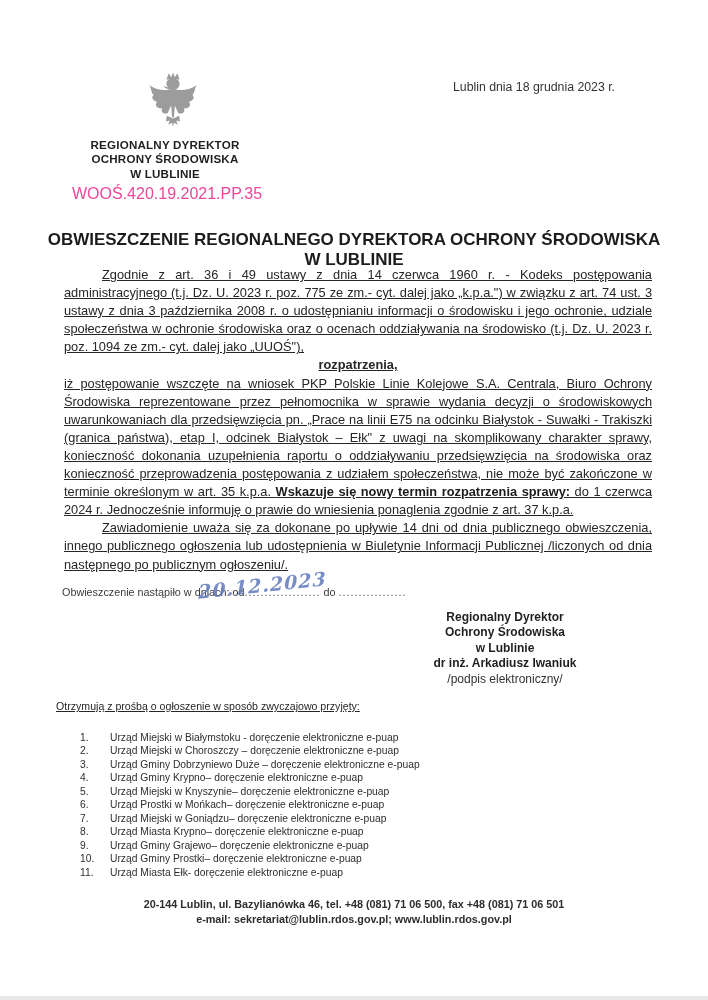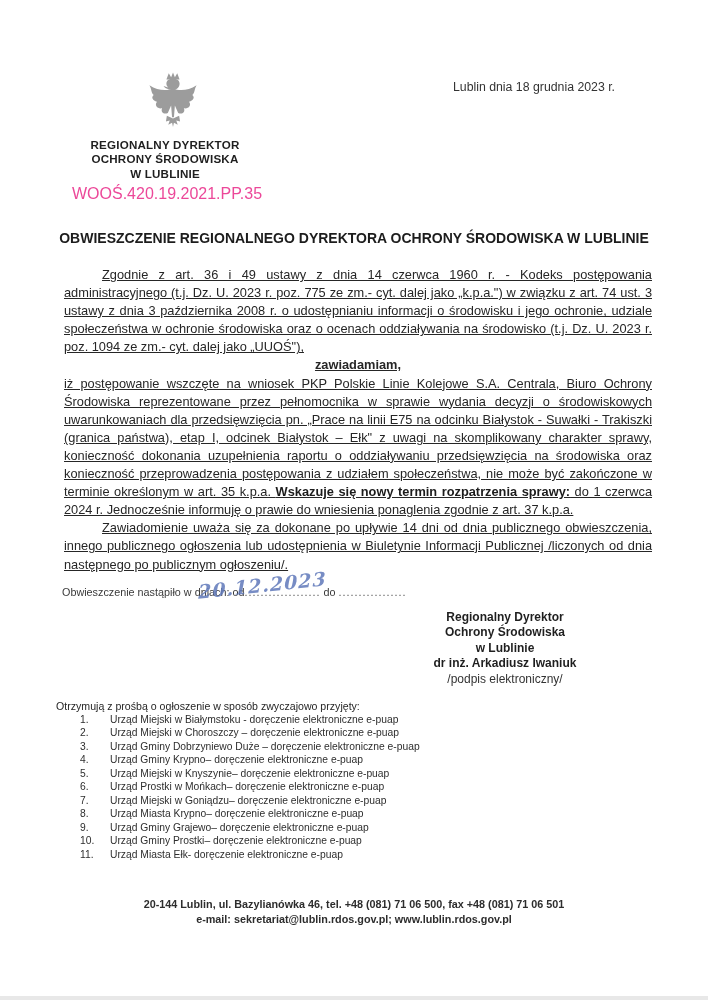--- a/index.html
+++ b/index.html
@@ -18,21 +18,21 @@
   }
   .emblem{position:absolute;left:143px;top:71px;width:60px;height:66px;}
   .letterhead{
     position:absolute;left:60px;top:138px;width:210px;
     text-align:center;font-weight:bold;font-size:11.6px;line-height:14.4px;
     color:#1f1f1f;letter-spacing:.2px;
   }
   .ref{position:absolute;left:72px;top:185px;font-size:16px;color:#ec4899;}
   .doc-title{
     position:absolute;left:40px;top:230px;width:628px;
-    text-align:center;font-weight:bold;font-size:14px;color:#1c1c1c;
+    text-align:center;font-weight:bold;font-size:17px;color:#1c1c1c;
   }
   .body-block{
     position:absolute;left:64px;top:266px;width:588px;
     font-size:12.8px;line-height:18.1px;text-align:justify;color:#262626;text-decoration:underline;
   }
   .body-block p{margin:0;}
   .indent{text-indent:38px;}
   .center-bold{text-align:center;font-weight:bold;}
   .b{font-weight:bold;color:#1c1c1c;margin-top:20px;}
   .dates-row{
@@ -47,21 +47,21 @@
     transform:rotate(-6deg) skewX(-6deg);
     letter-spacing:1px;font-weight:bold;opacity:.85;
   }
   .signature{
     position:absolute;left:408px;top:610px;width:194px;
     text-align:center;font-weight:bold;font-size:12px;line-height:15.4px;
     color:#1f1f1f;
   }
   .signature .sig-note{font-weight:normal;color:#333;}
   .distribution{position:absolute;left:56px;top:700px;width:440px;font-size:10.3px;color:#2e2e2e;}
-  .dist-heading{font-size:10.6px;margin-bottom:1px;color:#262626;}
+  .dist-heading{text-decoration:underline;font-size:10.6px;margin-bottom:19px;color:#262626;}
   .dist-items{}
   .dist-item{display:flex;line-height:13.45px;}
   .dist-num{width:24px;text-align:left;padding-left:24px;box-sizing:content-box;flex:0 0 auto;}
   .dist-num-inner{display:inline-block;min-width:18px;}
   .dist-label{padding-left:6px;}
   .footer{
     position:absolute;left:0;top:897px;width:708px;
     text-align:center;font-weight:bold;font-size:10.8px;line-height:14.5px;
     color:#2d2d2d;
   }
@@ -89,21 +89,21 @@
     <div>OCHRONY ŚRODOWISKA</div>
     <div>W LUBLINIE</div>
   </div>
 
   <div class="ref">WOOŚ.420.19.2021.PP.35</div>
 
   <div class="doc-title">OBWIESZCZENIE REGIONALNEGO DYREKTORA OCHRONY ŚRODOWISKA W LUBLINIE</div>
 
   <div class="body-block">
     <p class="indent">Zgodnie z art. 36 i 49 ustawy z dnia 14 czerwca 1960 r. - Kodeks postępowania administracyjnego (t.j. Dz. U. 2023 r. poz. 775 ze zm.- cyt. dalej jako „k.p.a.") w związku z art. 74 ust. 3 ustawy z dnia 3 października 2008 r. o udostępnianiu informacji o środowisku i jego ochronie, udziale społeczeństwa w ochronie środowiska oraz o ocenach oddziaływania na środowisko (t.j. Dz. U. 2023 r. poz. 1094 ze zm.- cyt. dalej jako „UUOŚ"),</p>
-    <p class="center-bold">zawiadamiam,</p>
+    <p class="center-bold">rozpatrzenia,</p>
     <p><span>iż postępowanie wszczęte na wniosek  PKP Polskie Linie Kolejowe S.A. Centrala, Biuro Ochrony Środowiska reprezentowane przez pełnomocnika w sprawie wydania decyzji o środowiskowych uwarunkowaniach dla przedsięwzięcia pn. „Prace na linii E75 na odcinku Białystok - Suwałki - Trakiszki (granica państwa), etap I, odcinek Białystok – Ełk" z uwagi na skomplikowany charakter sprawy, konieczność dokonania uzupełnienia raportu o oddziaływaniu przedsięwzięcia na środowiska oraz konieczność przeprowadzenia postępowania z udziałem społeczeństwa, nie może być zakończone w terminie określonym w art. 35 k.p.a. </span><span class="b">Wskazuje się nowy termin rozpatrzenia sprawy:</span><span> do  1 czerwca 2024 r. Jednocześnie informuję o prawie do wniesienia ponaglenia zgodnie z art. 37 k.p.a.</span></p>
     <p class="indent">Zawiadomienie uważa się za dokonane po upływie 14 dni od dnia publicznego obwieszczenia, innego publicznego ogłoszenia lub udostępnienia w Biuletynie Informacji Publicznej /liczonych od dnia następnego po publicznym ogłoszeniu/.</p>
   </div>
 
   <div class="dates-row">
     <span>Obwieszczenie nastąpiło w dniach: od</span><span class="dots">...................</span> <span>do</span> <span class="dots">.................</span>
     <span class="handwritten">20.12.2023</span>
   </div>
 
   <div class="signature">

